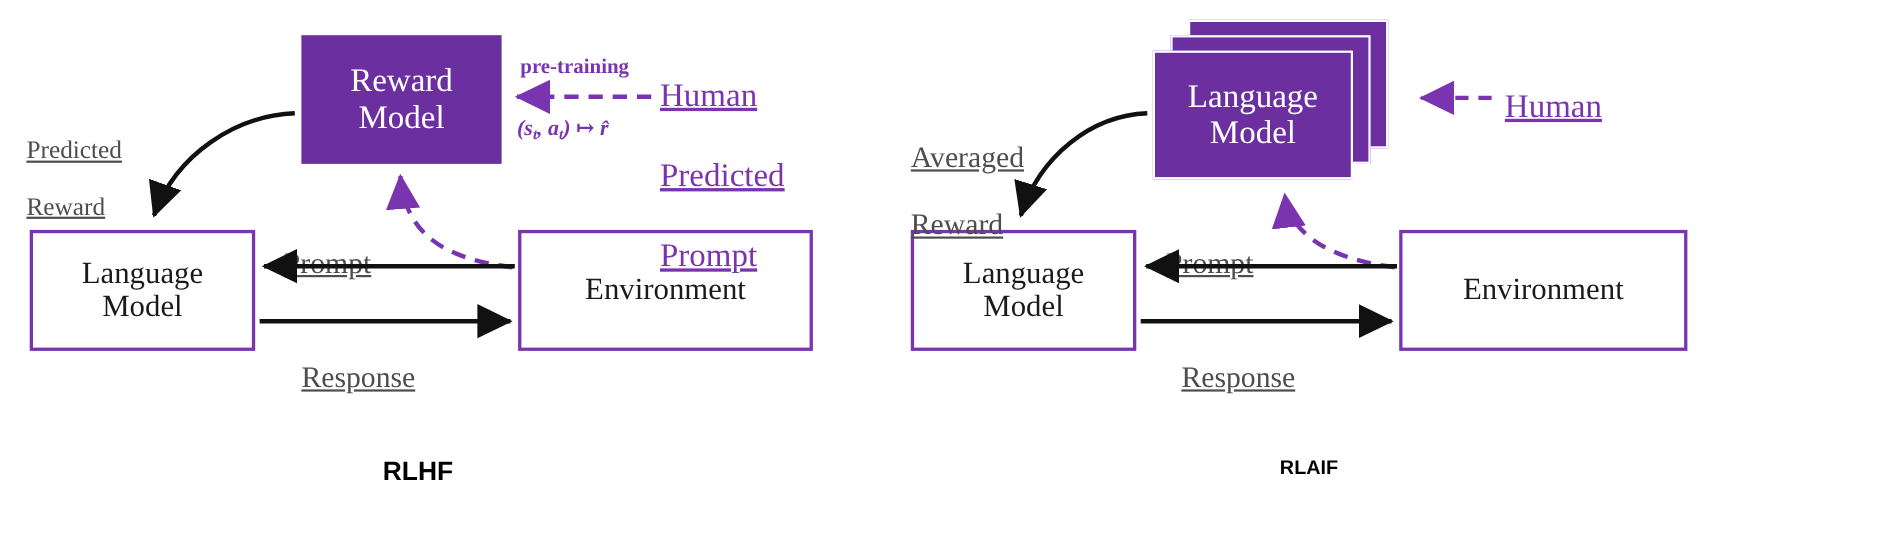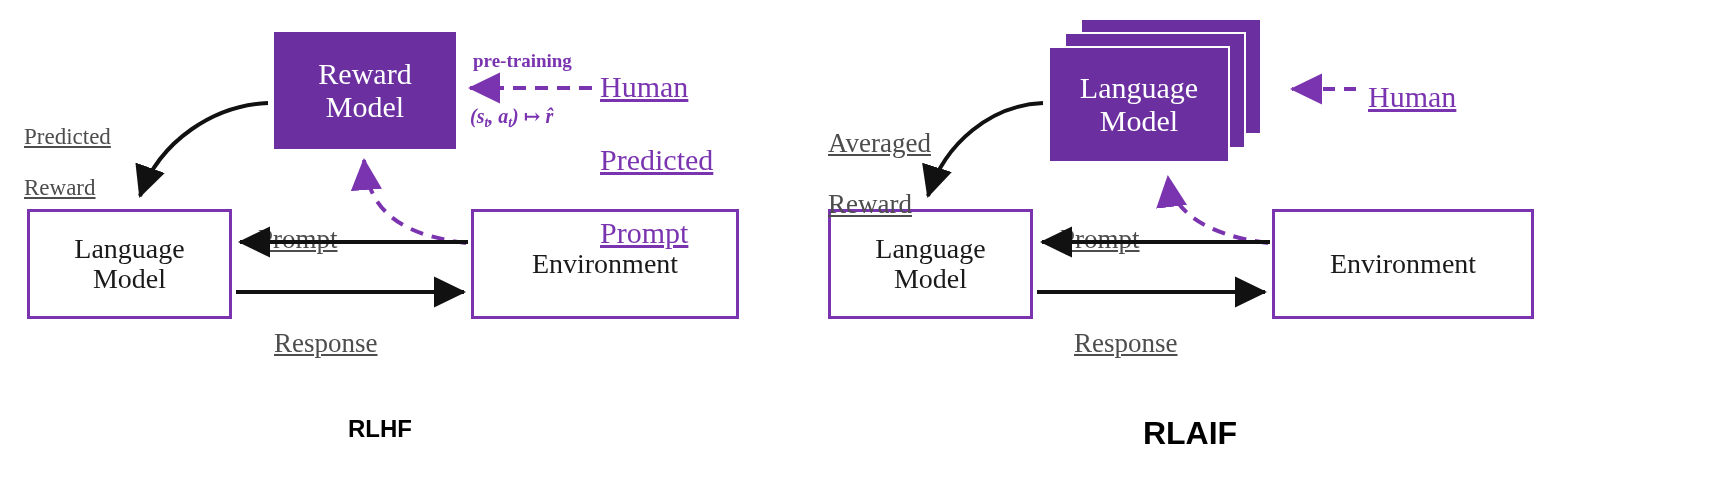--- a/index.html
+++ b/index.html
@@ -206,21 +206,21 @@
   </div>
 
   <div class="txt txt-gray" style="left:274px; top:298px; font-size:27px;">
     <span>Response</span>
   </div>
 
   <div class="txt txt-purple" style="left:568px; top:42px; font-size:30px; line-height:1.22;">
     <span>Human</span><br>
   </div>
 
-  <div class="caption" style="left:290px; top:415px; width:200px; font-size:32px;">
+  <div class="caption" style="left:290px; top:415px; width:200px; font-size:18px;">
     <span>RLAIF</span>
   </div>
 
   <svg class="overlay" viewBox="0 0 914 490">
     <defs>
       <marker id="ar-blk-r" markerWidth="9" markerHeight="9" refX="7.5" refY="4.5" orient="auto" markerUnits="strokeWidth">
         <path d="M0,0.6 L0,8.4 L8,4.5 z" fill="#111111"></path>
       </marker>
       <marker id="ar-pur-r" markerWidth="9" markerHeight="9" refX="7.5" refY="4.5" orient="auto" markerUnits="strokeWidth">
         <path d="M0,0.6 L0,8.4 L8,4.5 z" fill="#7B34B0"></path>

